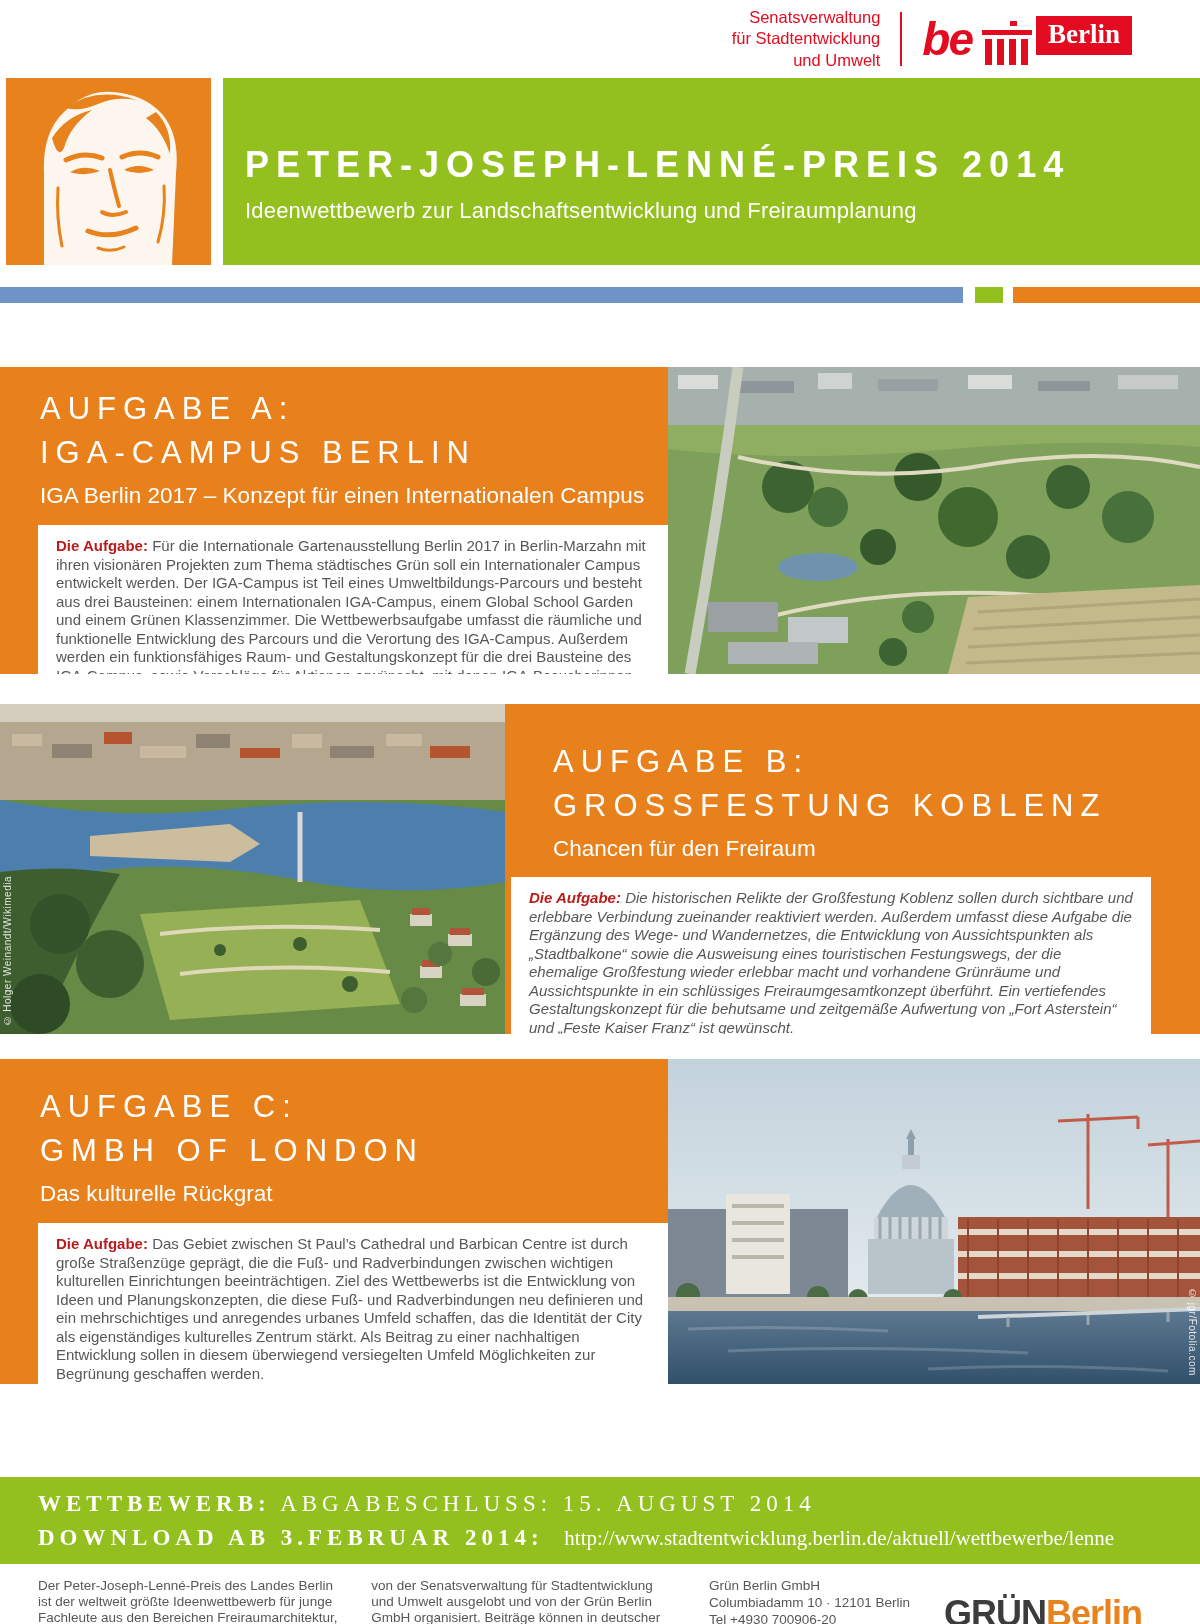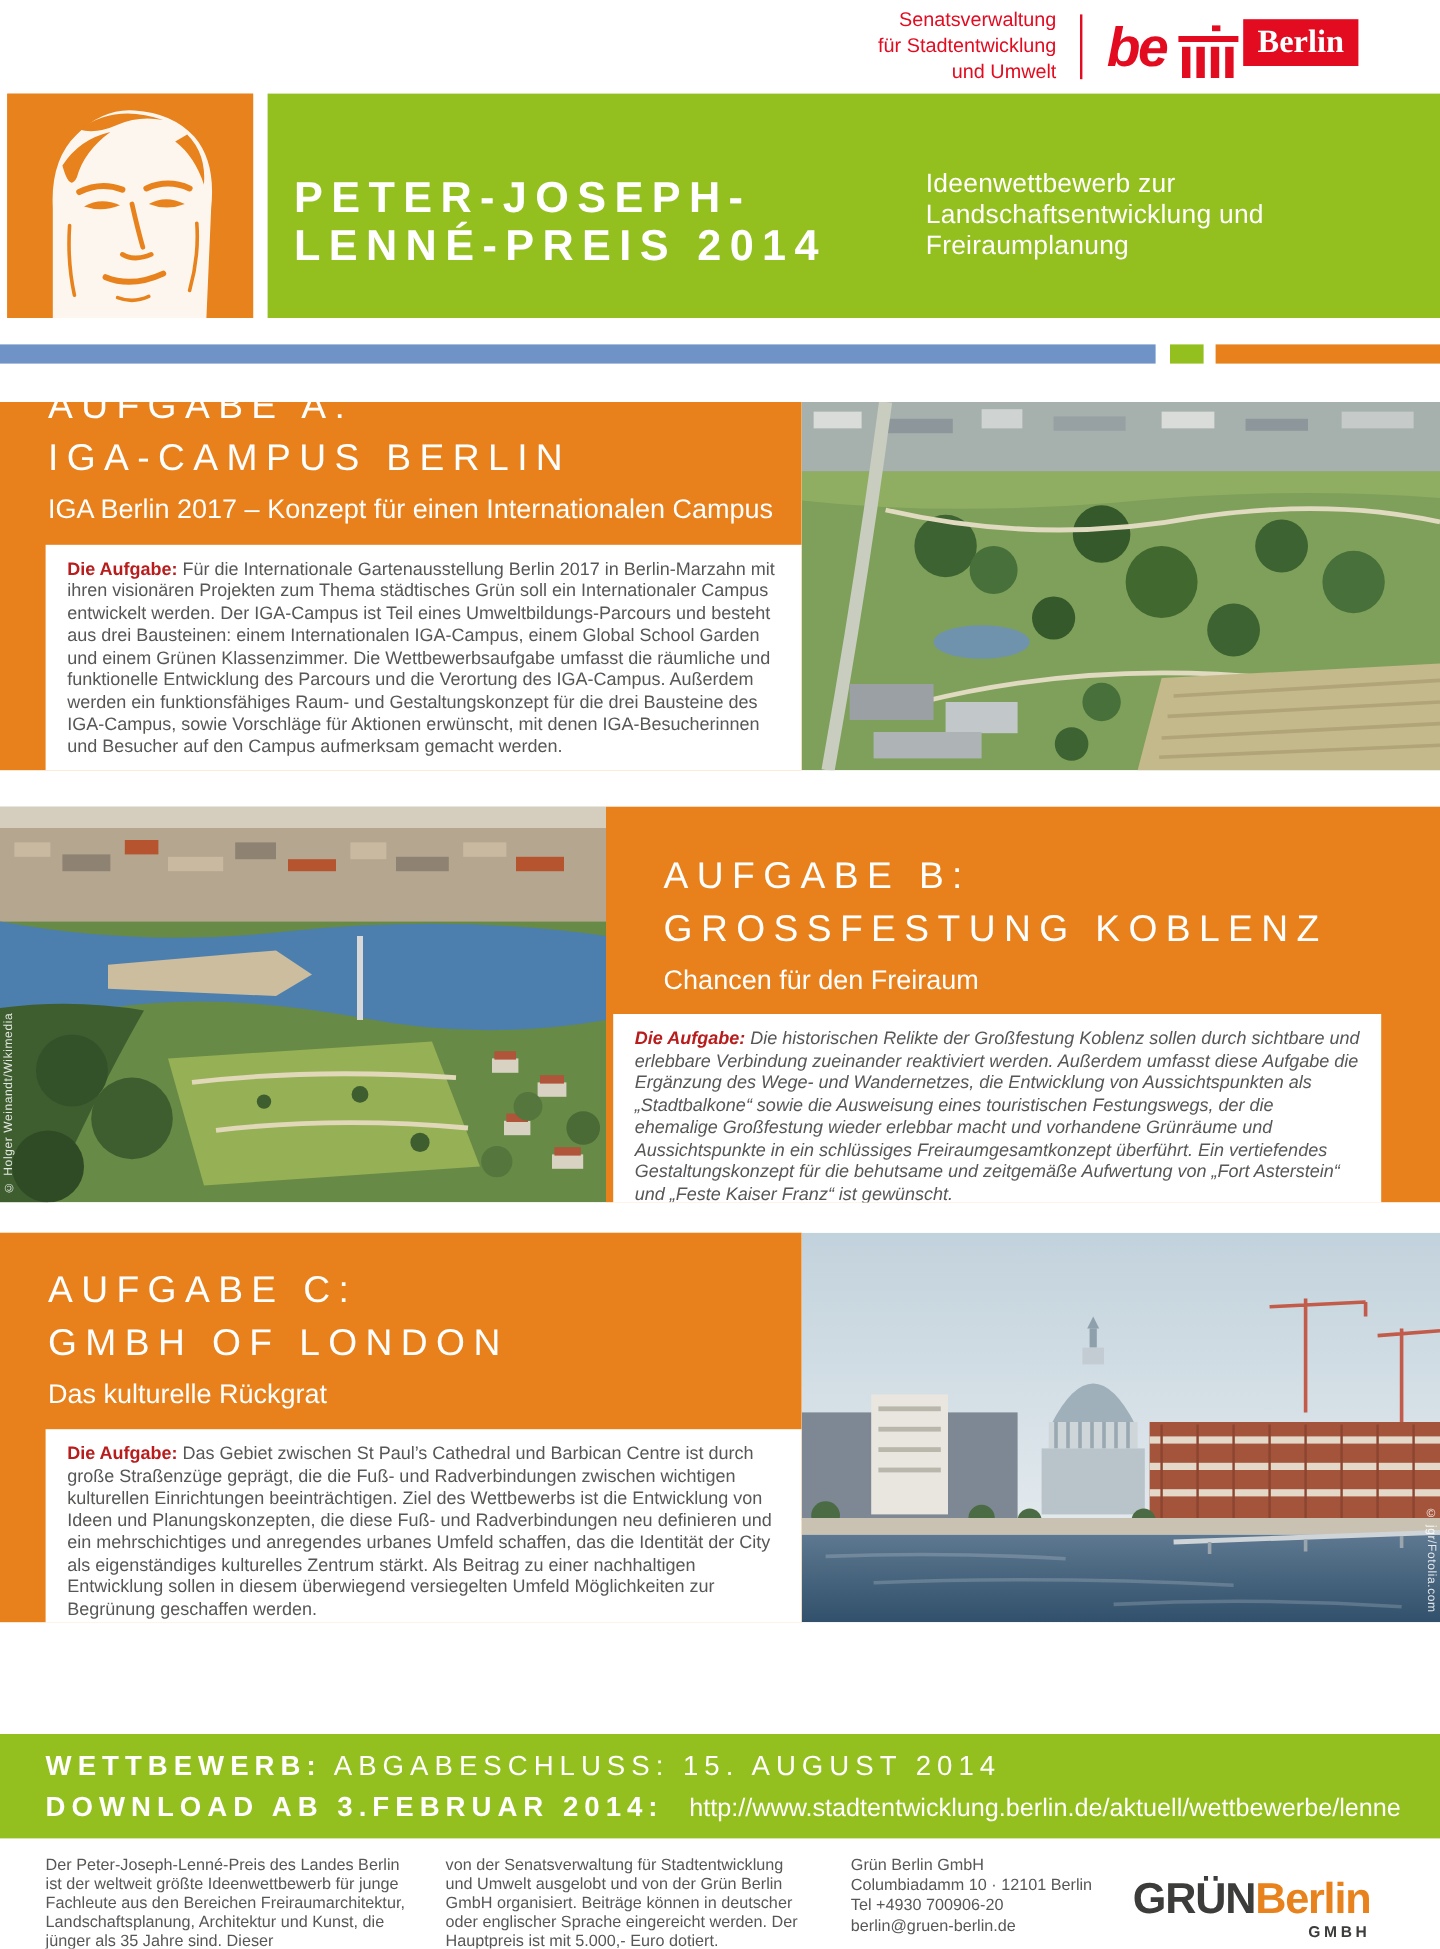--- a/index.html
+++ b/index.html
@@ -13,35 +13,35 @@
   .belogo{display:flex;align-items:center;}
   .be-script{color:#e30b20;font-size:46px;font-weight:700;font-style:italic;letter-spacing:-2px;margin-right:8px;line-height:1;}
   .gate{margin-right:0px;position:relative;top:6px;}
   .berlin-box{background:#e30b20;color:#fff;font-family:"Liberation Serif",serif;font-weight:700;
               font-size:27px;padding:3px 12px 5px 12px;margin-left:2px;position:relative;top:-4px;}
 
   
   .header-band{display:flex;height:187px;}
   .portrait-box{width:205px;height:187px;background:#e8821c;margin-left:6px;flex:none;}
   .title-band{flex:1;background:#93c01f;margin-left:12px;color:#fff;padding-left:22px;
-              display:flex;justify-content:center;align-items:center;}
+              display:flex;flex-direction:column;justify-content:center;}
   .main-title{font-size:36px;font-weight:700;letter-spacing:7px;line-height:1.1;margin-top:26px;}
   .sub-title{font-size:22px;font-weight:400;margin-top:14px;letter-spacing:0.2px;}
 
   
   .rule-row{margin-top:22px;height:16px;display:flex;}
   .rule-blue{width:963px;background:#7093c7;}
   .rule-gap1{width:12px;}
   .rule-green{width:28px;background:#93c01f;}
   .rule-gap2{width:10px;}
   .rule-orange{flex:1;background:#e8811b;}
 
   
   .section{display:flex;overflow:hidden;}
-  .sec-a{margin-top:32px;height:307px;align-items:flex-end;}
+  .sec-a{margin-top:64px;height:307px;}
   .sec-b{margin-top:30px;height:330px;}
   .sec-c{margin-top:25px;height:325px;}
   .orange-col{background:#e8811b;color:#fff;}
   .sec-a .orange-col{width:668px;flex:none;padding-top:20px;}
   .sec-b .orange-col{flex:1;padding-top:36px;}
   .sec-c .orange-col{width:668px;flex:none;padding-top:26px;}
   .photo-col{position:relative;flex:none;overflow:hidden;}
   .photo-col svg{display:block;}
   .sec-head{font-size:31px;letter-spacing:7px;line-height:44px;font-weight:400;}
   .sec-head b{font-weight:400;}
@@ -55,21 +55,21 @@
   .sec-a .task-box{margin:16px 0 0 38px;width:630px;}
   .sec-b .task-box{margin:15px 0 0 6px;width:640px;font-style:italic;}
   .sec-c .task-box{margin:16px 0 0 38px;width:630px;}
   .photo-credit{position:absolute;bottom:8px;font-size:10px;color:rgba(255,255,255,0.85);
                 writing-mode:vertical-rl;transform:rotate(180deg);letter-spacing:0.5px;}
   .credit-left{left:2px;}
   .credit-right{right:2px;transform:none;}
 
   
   .banner{margin-top:93px;height:87px;background:#93c01f;color:#fff;padding-left:38px;
-          display:flex;flex-direction:column;justify-content:center;box-sizing:border-box;}
+          display:flex;flex-direction:column;justify-content:center;box-sizing:border-box;font-family:Liberation Serif, serif;}
   .banner-line{font-size:23px;letter-spacing:5px;line-height:34px;white-space:nowrap;}
   .banner-line .blabel{font-weight:700;}
   .banner-url{font-size:21px;letter-spacing:0px;margin-left:10px;color:#fff;text-decoration:none;}
 
   
   .footer{display:flex;padding-top:14px;color:#575756;font-size:13.5px;line-height:16px;}
   .fcol1{width:318px;margin-left:38px;}
   .fcol2{width:302px;margin-left:22px;}
   .fcol3{width:240px;margin-left:42px;}
   .fcol3 div{margin-bottom:1px;}

